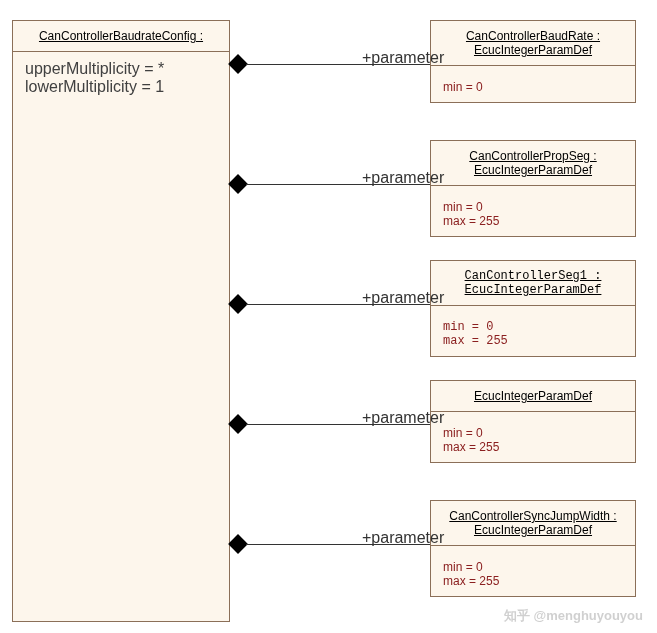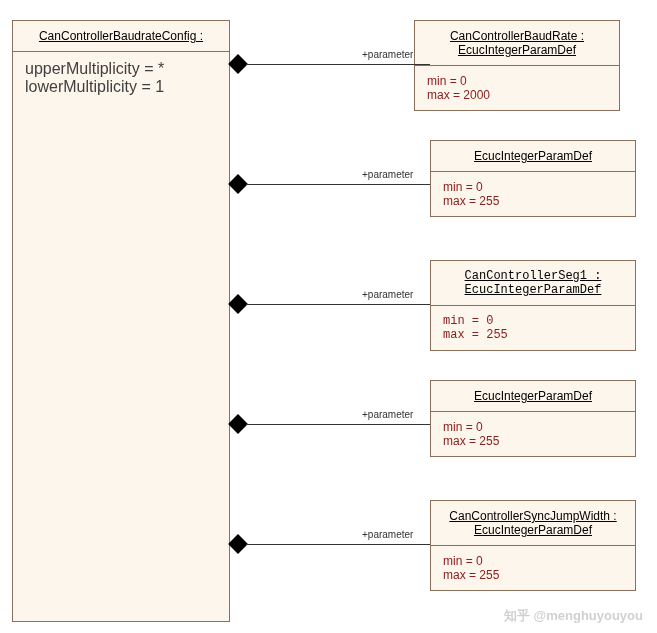--- a/index.html
+++ b/index.html
@@ -38,36 +38,37 @@
     padding: 8px 8px;
     text-align: center;
     border-bottom: 1px solid #8b6f58;
     font-size: 12px;
     text-decoration: underline;
   }
   .param-body {
     padding: 8px 12px;
     font-size: 12px;
     color: #8b2020;
+    margin-top: 6px;
   }
   .connector {
     position: absolute;
     background: #333;
     height: 1px;
   }
   .diamond {
     position: absolute;
     width: 14px;
     height: 14px;
     background: #000;
     transform: rotate(45deg);
   }
   .role-label {
     position: absolute;
-    font-size: 10px;
+    font-size: 16px;
     color: #333;
     background: transparent;
   }
   .line1 { display:block; }
   .line2 { display:block; }
   .watermark {
     position: absolute;
     right: 14px;
     bottom: 8px;
     color: rgba(120,120,120,0.35);
@@ -84,36 +85,36 @@
 <div class="container-box" style="left:12px; top:20px; width:216px; height:600px;">
   <div class="container-header">
     <span class="line1">CanControllerBaudrateConfig :</span>
   </div>
   <div class="container-body">
     <div>upperMultiplicity = *</div>
     <div>lowerMultiplicity = 1</div>
   </div>
 </div>
 
-<div class="param-box" style="left:414px; top:20px;">
+<div class="param-box" style="left:430px; top:20px;">
   <div class="param-header">
     <span class="line1">CanControllerBaudRate :</span>
     <span class="line2">EcucIntegerParamDef</span>
   </div>
   <div class="param-body">
     <div>min = 0</div>
-    <div>max = 2000</div>
   </div>
 </div>
 <div class="diamond" style="left:231px; top:57px;"></div>
 <div class="connector" style="left:246px; top:64px; width:184px;"></div>
 <div class="role-label" style="left:362px; top:49px;">+parameter</div>
 
 <div class="param-box" style="left:430px; top:140px;">
   <div class="param-header">
+    <span class="line1">CanControllerPropSeg :</span>
     <span class="line2">EcucIntegerParamDef</span>
   </div>
   <div class="param-body">
     <div>min = 0</div>
     <div>max = 255</div>
   </div>
 </div>
 <div class="diamond" style="left:231px; top:177px;"></div>
 <div class="connector" style="left:246px; top:184px; width:184px;"></div>
 <div class="role-label" style="left:362px; top:169px;">+parameter</div>

